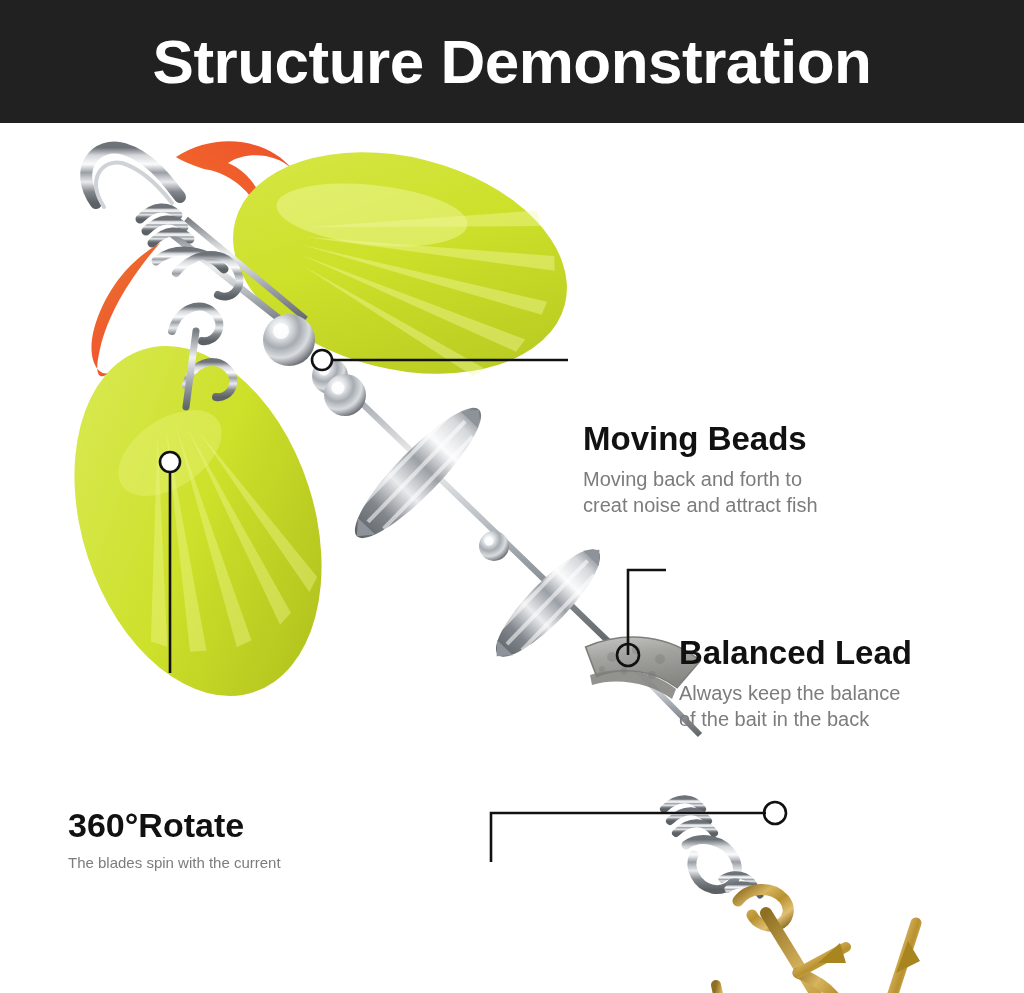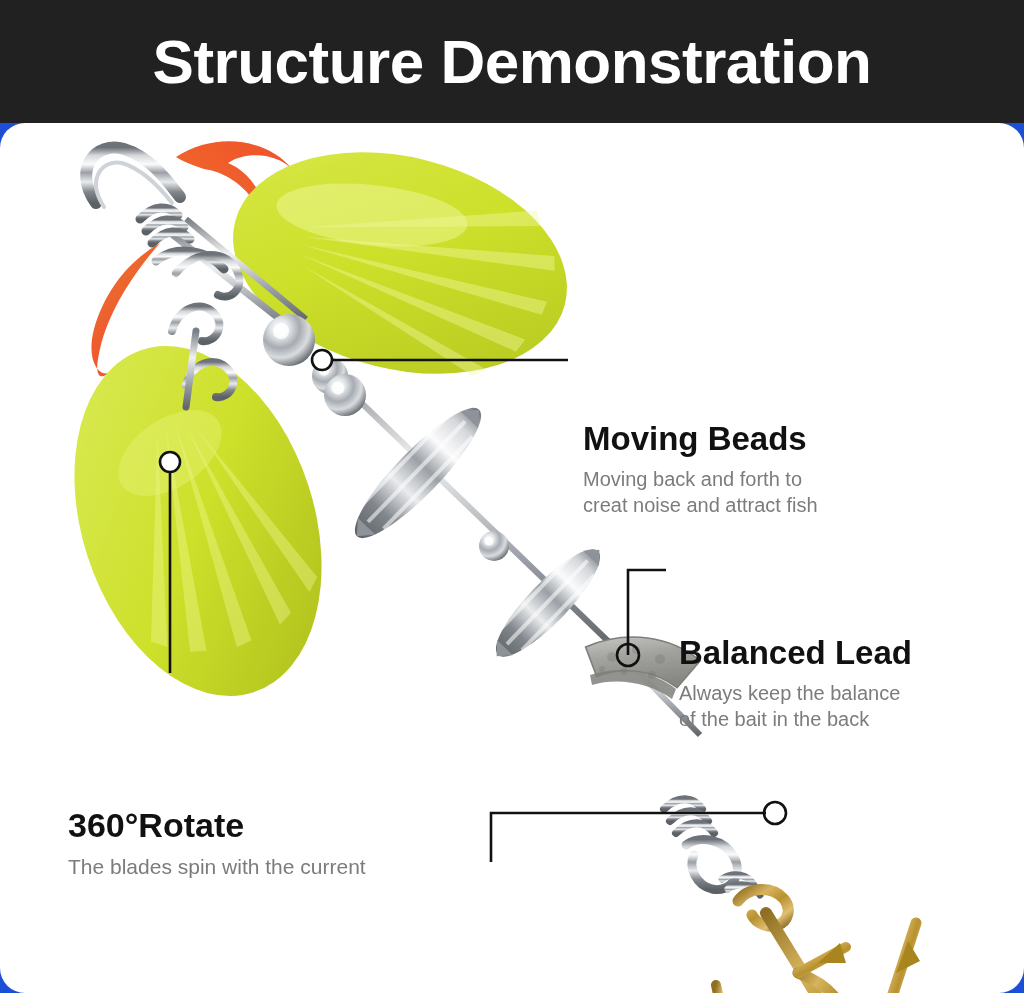--- a/index.html
+++ b/index.html
@@ -9,21 +9,21 @@
     background: #ffffff;
   }
   body {
     font-family: "Liberation Sans", sans-serif;
     -webkit-font-smoothing: antialiased;
   }
   #page {
     position: relative;
     width: 1024px;
     height: 993px;
-    background: #1d4ed8;
+    background: #fef9c3;
     overflow: hidden;
   }
 
   
   .header-bar {
     position: absolute;
     left: 0;
     top: 0;
     width: 1024px;
     height: 123px;
@@ -47,21 +47,20 @@
   }
 
   
   .stage {
     position: absolute;
     left: 0;
     top: 123px;
     width: 1024px;
     height: 870px;
     background: #ffffff;
-    border-radius: 25px;
   }
   .art-svg {
     position: absolute;
     left: 0;
     top: 0;
     width: 1024px;
     height: 870px;
     display: block;
   }
 
@@ -84,21 +83,21 @@
     font-weight: 400;
     color: #7c7c7c;
     line-height: 1.3;
     white-space: pre-line;
   }
 
   .callout-beads   { left: 583px; top: 298px; }
   .callout-lead    { left: 679px; top: 512px; }
   .callout-rotate  { left: 40px;  top: 684px; margin-left: 28px; }
 
-  .callout-rotate .callout-desc { font-size: 21px; }
+  .callout-rotate .callout-desc { font-size: 15px; }
   .callout-rotate .callout-title { font-size: 34px; }
 </style>
 </head>
 <body>
 
 <div id="page">
 
   <div class="header-bar">
     <div class="header-title">Structure Demonstration</div>
   </div>

